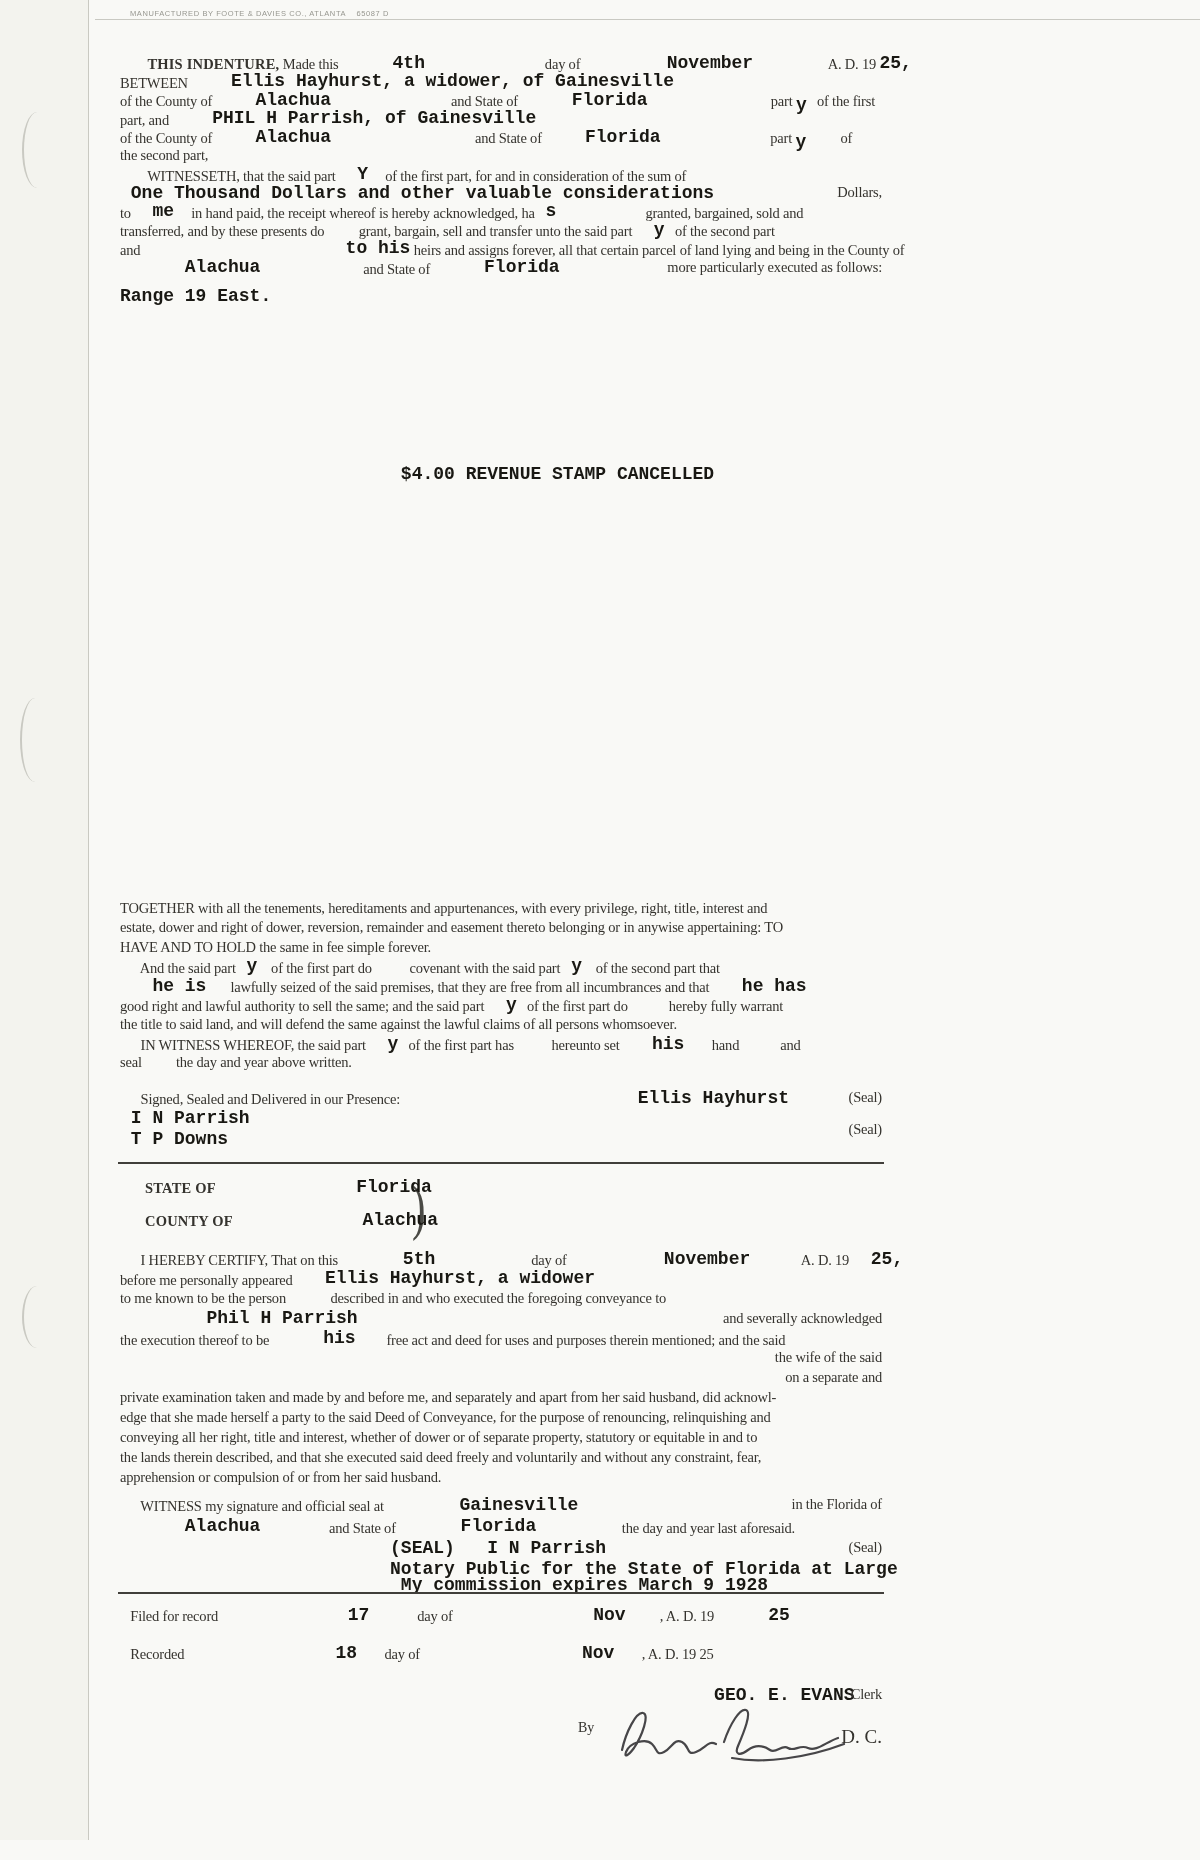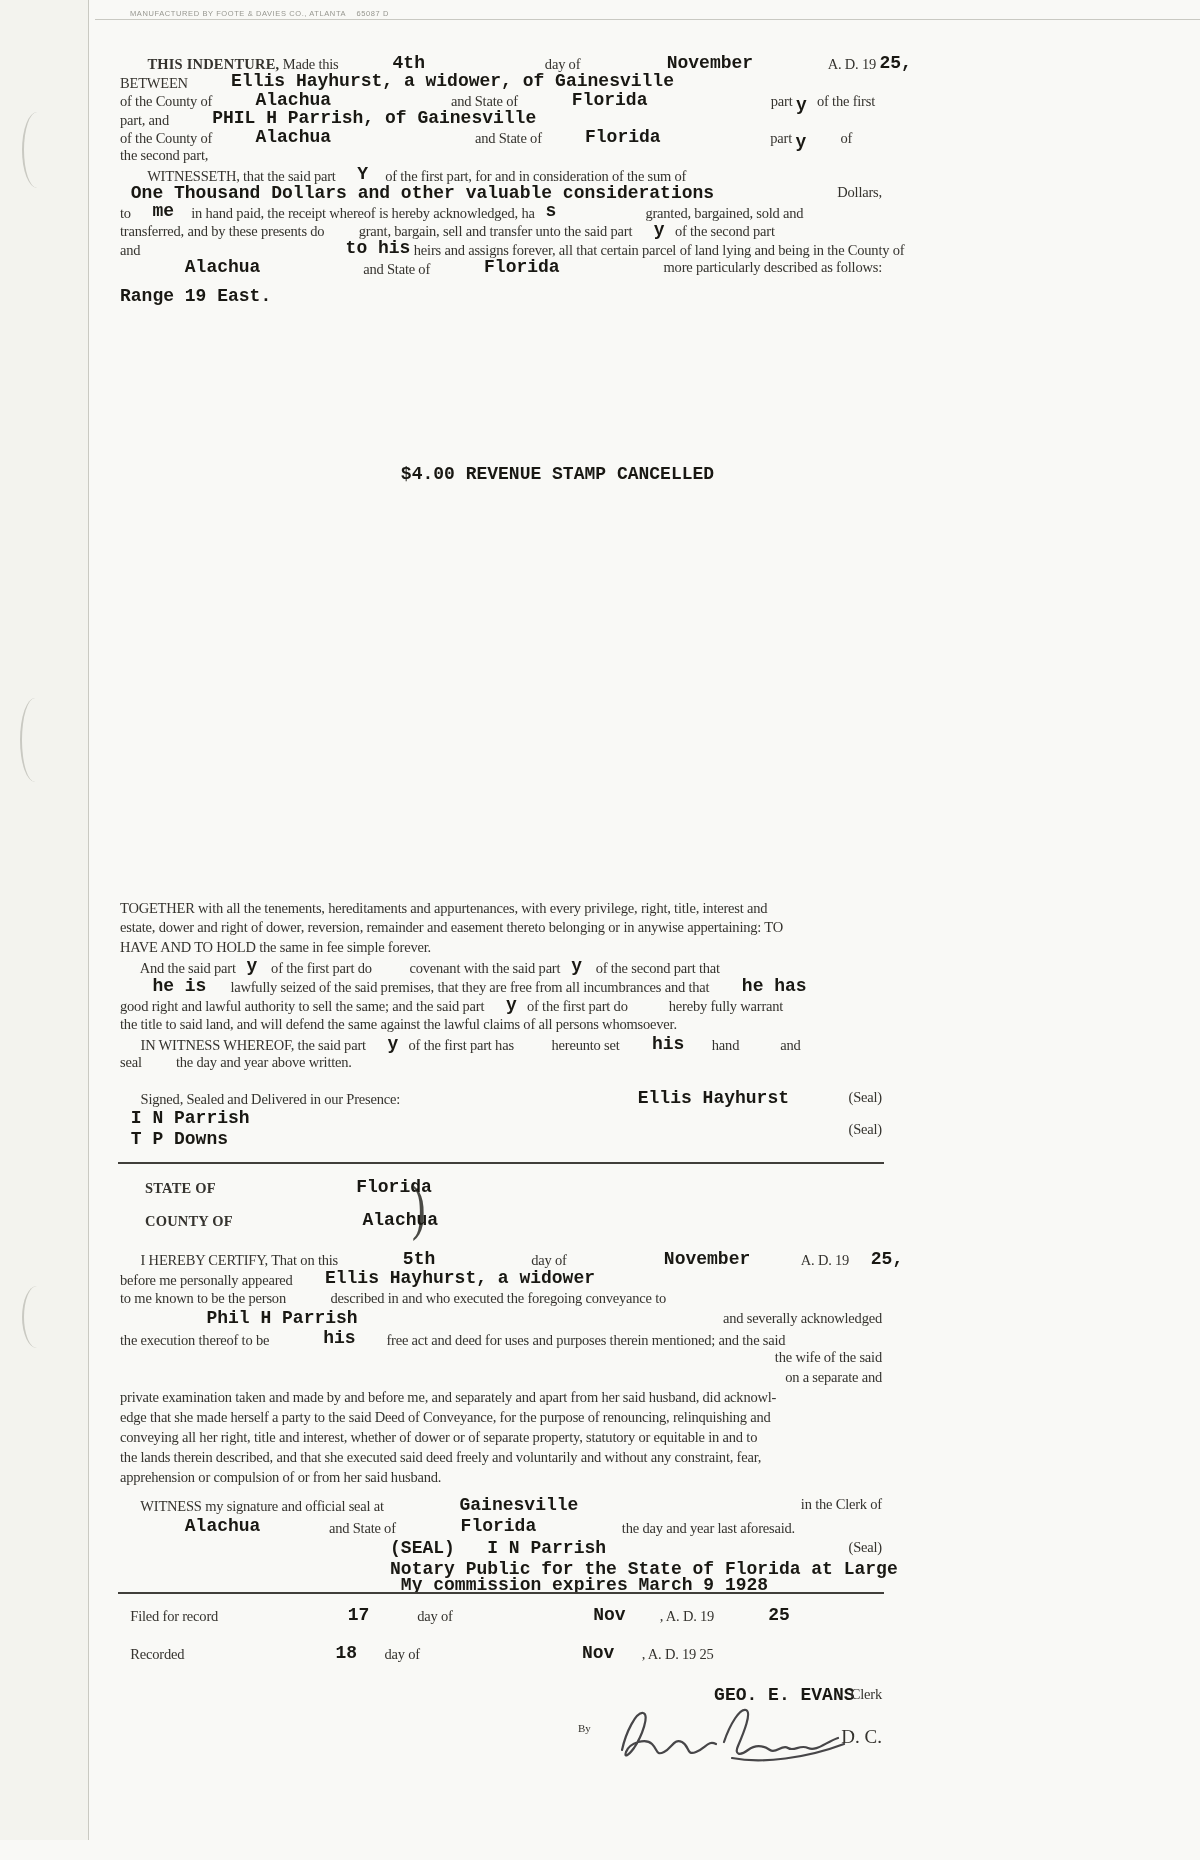--- a/index.html
+++ b/index.html
@@ -43,21 +43,21 @@
   .state-brace{position:absolute;left:292px;top:-6px;font-size:62px;font-weight:400;
                color:#4a4a45;transform:scaleX(.65);transform-origin:left top;}
   .sec-certify{top:1250px;} .sec-certify .line{height:19.9px;}
   .sec-witness{top:1496px;} .sec-witness .line{height:21.5px;}
   .sec-notary{top:1560px;}  .sec-notary .line{height:16px;}
   .rule2{top:1592px;}
   .sec-filed{top:1606px;}   .sec-filed .line{height:20px;}
   .sec-filed .line + .line{margin-top:18px;}
   .sec-filed .line:nth-child(3){margin-top:22px;}
   .by-line{top:1718px;height:70px;}
-  .by-label{padding-left:458px;font-size:11px;color:var(--ink);}
+  .by-label{padding-left:458px;font-size:14px;color:var(--ink);}
   .dc-label{position:absolute;right:0;top:8px;font-size:19px;color:var(--ink);}
   .sig{position:absolute;left:492px;top:-20px;}
   .sig path{stroke:#2e2c30;stroke-width:2.2;fill:none;stroke-linecap:round;opacity:.88;}
 </style>
 </head>
 <body>
 
 <div class="page">
   <div class="edge-strip"></div>
   <div class="top-line"></div>
@@ -71,21 +71,21 @@
       <div class="line"><span class="seg p">BETWEEN</span><span class="seg t">    Ellis Hayhurst, a widower, of Gainesville</span></div>
       <div class="line"><span class="seg p">of the County of</span><span class="seg t">    Alachua</span><span class="seg p">                                   and State of</span><span class="seg t">     Florida</span><span class="seg p">                                    part </span><span class="seg tl">y</span><span class="seg p">   of the first</span></div>
       <div class="line"><span class="seg p">part, and</span><span class="seg t">    PHIL H Parrish, of Gainesville</span></div>
       <div class="line"><span class="seg p">of the County of</span><span class="seg t">    Alachua</span><span class="seg p">                                          and State of</span><span class="seg t">    Florida</span><span class="seg p">                                part </span><span class="seg tl">y</span><span class="seg p">          of</span></div>
       <div class="line"><span class="seg p">the second part,</span></div>
       <div class="line"><span class="seg p">        WITNESSETH, that the said part</span><span class="seg t">  Y</span><span class="seg p">     of the first part, for and in consideration of the sum of</span></div>
       <div class="line"><span class="seg t"> One Thousand Dollars and other valuable considerations</span><span class="seg fr">Dollars,</span></div>
       <div class="line"><span class="seg p">to</span><span class="seg t">  me</span><span class="seg p">     in hand paid, the receipt whereof is hereby acknowledged, ha</span><span class="seg t"> s</span><span class="seg p">                          granted, bargained, sold and</span></div>
       <div class="line"><span class="seg p">transferred, and by these presents do          grant, bargain, sell and transfer unto the said part</span><span class="seg t">  y</span><span class="seg p">   of the second part</span></div>
       <div class="line"><span class="seg p">and</span><span class="seg t">                   to his</span><span class="seg p"> heirs and assigns forever, all that certain parcel of land lying and being in the County of</span></div>
-      <div class="line"><span class="seg t">      Alachua</span><span class="seg p">                              and State of</span><span class="seg t">     Florida</span><span class="seg fr">more particularly described as follows:</span></div>
+      <div class="line"><span class="seg t">      Alachua</span><span class="seg p">                              and State of</span><span class="seg t">     Florida</span><span class="seg fr">more particularly executed as follows:</span></div>
     </div>
   <div class="sec sec-desc">
       <div class="line"><span class="seg t">Range 19 East.</span></div>
     </div>
   <div class="sec sec-stamp">
       <div class="line"><span class="seg t">                          $4.00 REVENUE STAMP CANCELLED</span></div>
     </div>
   <div class="sec sec-habendum">
       <div class="line"><span class="seg p">TOGETHER with all the tenements, hereditaments and appurtenances, with every privilege, right, title, interest and</span></div>
       <div class="line"><span class="seg p">estate, dower and right of dower, reversion, remainder and easement thereto belonging or in anywise appertaining: TO</span></div>
@@ -116,21 +116,21 @@
       <div class="line"><span class="seg p">the execution thereof to be</span><span class="seg t">     his</span><span class="seg p">         free act and deed for uses and purposes therein mentioned; and the said</span></div>
       <div class="line"><span class="seg fr">the wife of the said</span></div>
       <div class="line"><span class="seg fr">on a separate and</span></div>
       <div class="line"><span class="seg p">private examination taken and made by and before me, and separately and apart from her said husband, did acknowl-</span></div>
       <div class="line"><span class="seg p">edge that she made herself a party to the said Deed of Conveyance, for the purpose of renouncing, relinquishing and</span></div>
       <div class="line"><span class="seg p">conveying all her right, title and interest, whether of dower or of separate property, statutory or equitable in and to</span></div>
       <div class="line"><span class="seg p">the lands therein described, and that she executed said deed freely and voluntarily and without any constraint, fear,</span></div>
       <div class="line"><span class="seg p">apprehension or compulsion of or from her said husband.</span></div>
     </div>
   <div class="sec sec-witness">
-      <div class="line"><span class="seg p">      WITNESS my signature and official seal at</span><span class="seg t">       Gainesville</span><span class="seg fr">in the Clerk of</span></div>
+      <div class="line"><span class="seg p">      WITNESS my signature and official seal at</span><span class="seg t">       Gainesville</span><span class="seg fr">in the Florida of</span></div>
       <div class="line"><span class="seg t">      Alachua</span><span class="seg p">                    and State of</span><span class="seg t">      Florida</span><span class="seg p">                         the day and year last aforesaid.</span></div>
       <div class="line"><span class="seg t">                         (SEAL)   I N Parrish</span><span class="seg fr">(Seal)</span></div>
     </div>
   <div class="sec sec-notary">
       <div class="line"><span class="seg t">                         Notary Public for the State of Florida at Large</span></div>
       <div class="line"><span class="seg t">                          My commission expires March 9 1928</span></div>
     </div>
   <div class="rule rule2"></div>
   <div class="sec sec-filed">
       <div class="line"><span class="seg p">   Filed for record</span><span class="seg t">            17</span><span class="seg p">              day of</span><span class="seg t">             Nov</span><span class="seg p">          , A. D. 19</span><span class="seg t">     25</span></div>

